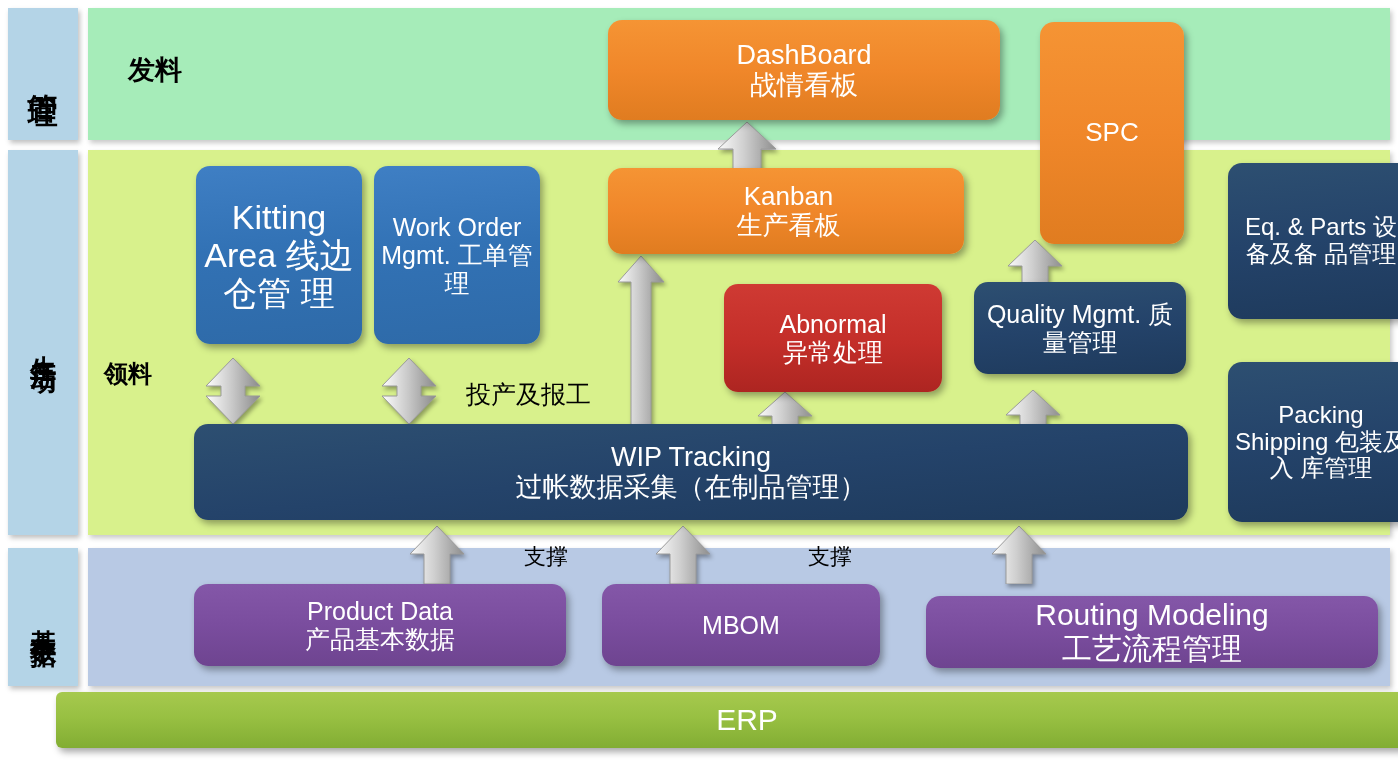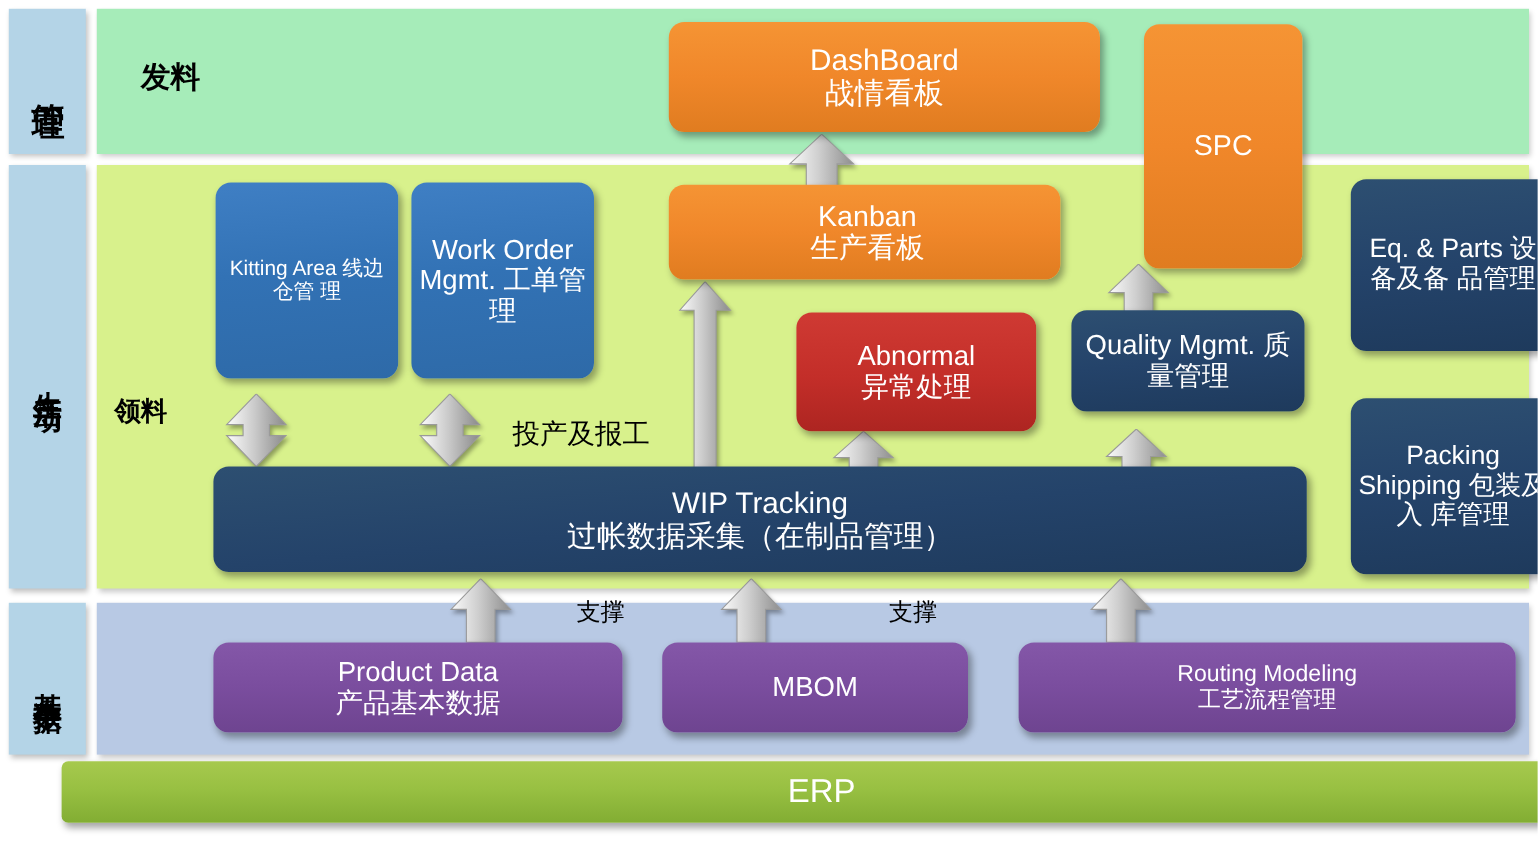--- a/index.html
+++ b/index.html
@@ -37,33 +37,33 @@
   .node .cn{display:block;}
 
   .n-blue{background:linear-gradient(175deg,#3f7fc4 0%,#3272b5 45%,#2e6aa8 100%);}
   .n-navy{background:linear-gradient(175deg,#2d4f71 0%,#24436a 50%,#1e3a5c 100%);}
   .n-orange{background:linear-gradient(180deg,#f59434 0%,#f0872a 50%,#e07c20 100%);}
   .n-red{background:linear-gradient(180deg,#cf3a33 0%,#c32e29 55%,#ad2521 100%);}
   .n-purple{background:linear-gradient(180deg,#8457a8 0%,#7a4d9e 50%,#6e4490 100%);}
   .n-erp{background:linear-gradient(180deg,#a6c94e 0%,#98c042 45%,#82ad33 100%);}
 
   
-  .b-kitting  {left:148px;top:166px;width:166px;height:178px;font-size:19px;justify-content:center;}
+  .b-kitting  {left:148px;top:166px;width:166px;height:178px;font-size:34px;justify-content:center;}
   .b-workorder{left:326px;top:166px;width:166px;height:178px;font-size:25px;}
   .b-dashboard{left:560px;top:20px;width:392px;height:100px;font-size:27px;}
   .b-kanban   {left:560px;top:168px;width:356px;height:86px;font-size:26px;padding-left:11px;}
   .b-spc      {left:992px;top:22px;width:144px;height:222px;font-size:26px;text-align:center;}
   .b-eqparts  {left:1180px;top:163px;width:186px;height:156px;font-size:24px;}
   .b-packing  {left:1180px;top:362px;width:186px;height:160px;font-size:24px;}
   .b-abnormal {left:676px;top:284px;width:218px;height:108px;font-size:25px;}
   .b-quality  {left:926px;top:282px;width:212px;height:92px;font-size:25px;}
   .b-wip      {left:146px;top:424px;width:994px;height:96px;font-size:27px;}
   .b-product  {left:146px;top:584px;width:372px;height:82px;font-size:25px;text-align:center;}
   .b-mbom     {left:554px;top:584px;width:278px;height:82px;font-size:25px;}
-  .b-routing  {left:878px;top:584px;width:452px;height:82px;font-size:21px;}
+  .b-routing  {left:878px;top:596px;width:452px;height:72px;font-size:30px;}
   .b-erp      {left:8px;top:692px;width:1382px;height:56px;font-size:30px;border-radius:6px;}
 
   
   .arrow{position:absolute;filter:drop-shadow(2px 3px 2px rgba(0,0,0,.35));}
 
   
   .lbl{position:absolute;color:#000;white-space:nowrap;}
   .lbl-fali {left:128px;top:52px;font-size:27px;font-weight:bold;}
   .lbl-liao {left:104px;top:358px;font-size:24px;font-weight:bold;}
   .lbl-tou  {left:466px;top:378px;font-size:25px;}

